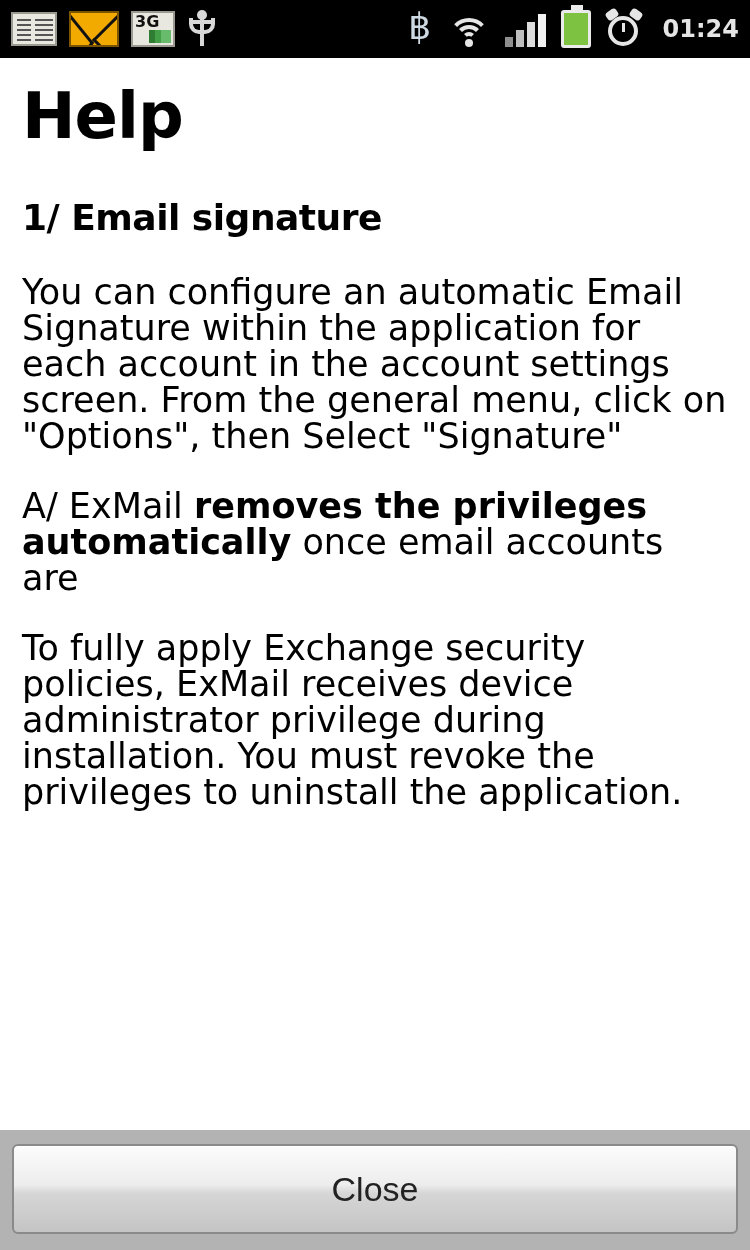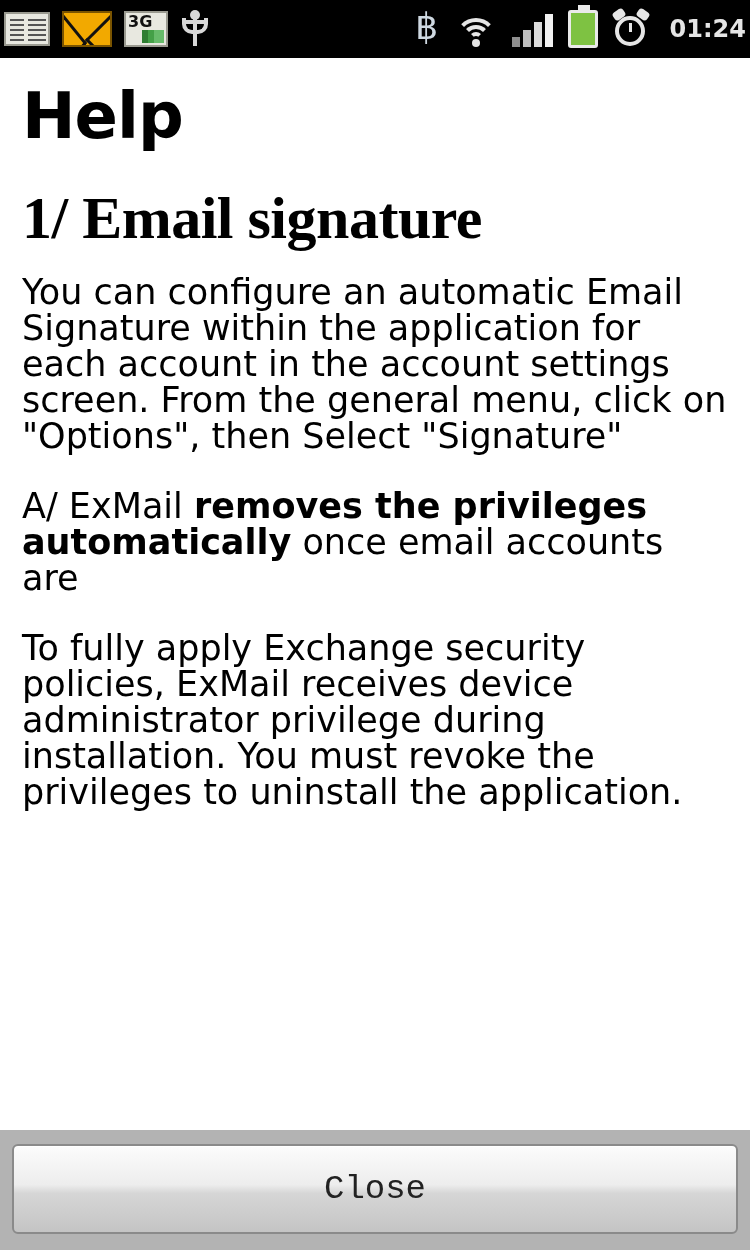--- a/index.html
+++ b/index.html
@@ -20,21 +20,21 @@
 
   
   #statusbar {
     position: absolute;
     top: 0; left: 0;
     width: 750px;
     height: 58px;
     background: #000000;
     display: flex;
     align-items: center;
-    padding: 0 4px;
+    padding: 0 11px;
   }
   .status-left {
     display: flex;
     align-items: center;
     gap: 12px;
   }
   .status-right {
     margin-left: auto;
     display: flex;
     align-items: center;
@@ -261,27 +261,26 @@
   }
   h1#page-title {
     font-size: 64px;
     font-weight: bold;
     line-height: 76px;
     letter-spacing: -1px;
     color: #000000;
     margin-bottom: 36px;
   }
   h2.section-head {
-    font-size: 60px;
+    font-size: 36px;
     font-weight: bold;
     line-height: 56px;
     letter-spacing: -0.5px;
     color: #000000;
     margin-bottom: 28px;
-    font-family: Liberation Serif, serif;
   }
   p.body-text {
     font-size: 35px;
     line-height: 36px;
     color: #000000;
     margin-bottom: 34px;
   }
   p.body-text:last-child { margin-bottom: 0; }
   p.body-text b { font-weight: bold; }
 
@@ -295,21 +294,21 @@
     padding: 14px 12px 16px 12px;
   }
   #close-button {
     width: 100%;
     height: 100%;
     border: 2px solid #8a8a8a;
     border-radius: 6px;
     background: linear-gradient(to bottom, #fcfcfc 0%, #ededed 45%, #d6d6d6 55%, #c4c4c4 100%);
     color: #222222;
     font-size: 34px;
-    font-family: Liberation Mono, monospace;
+    font-family: Liberation Sans, sans-serif;
     display: flex;
     align-items: center;
     justify-content: center;
     box-shadow: inset 0 1px 0 #ffffff;
   }
 </style>
 </head>
 <body>
 
 <div id="screen">

